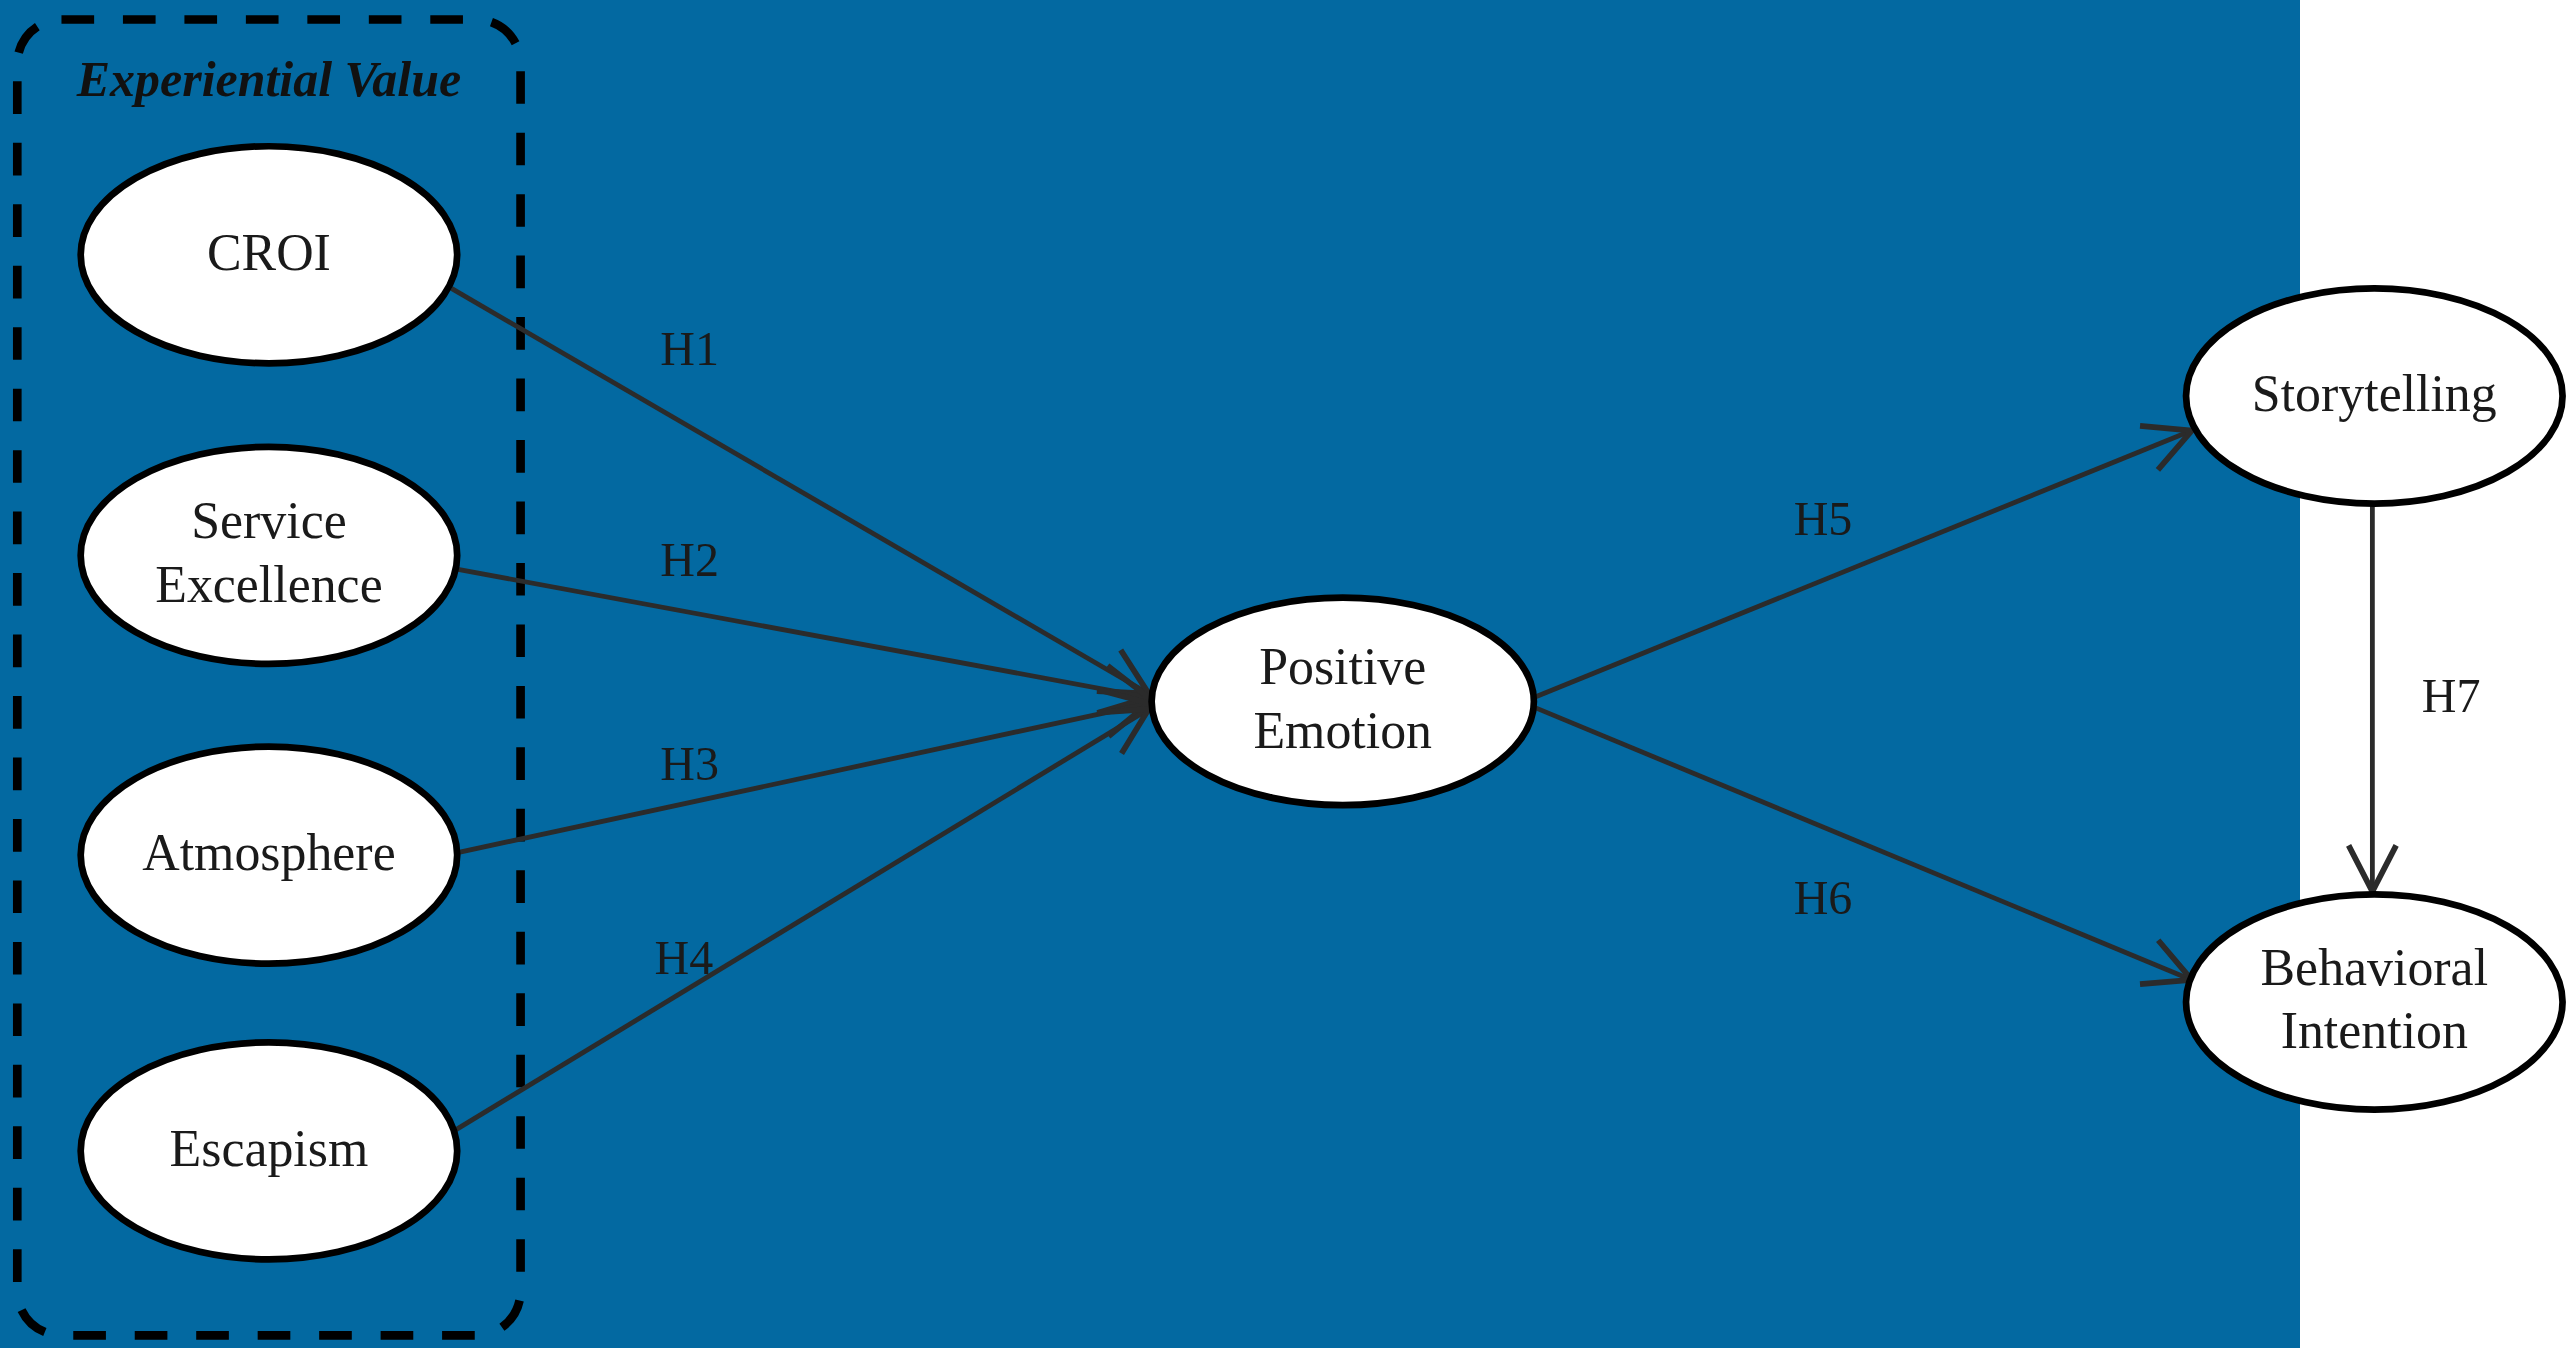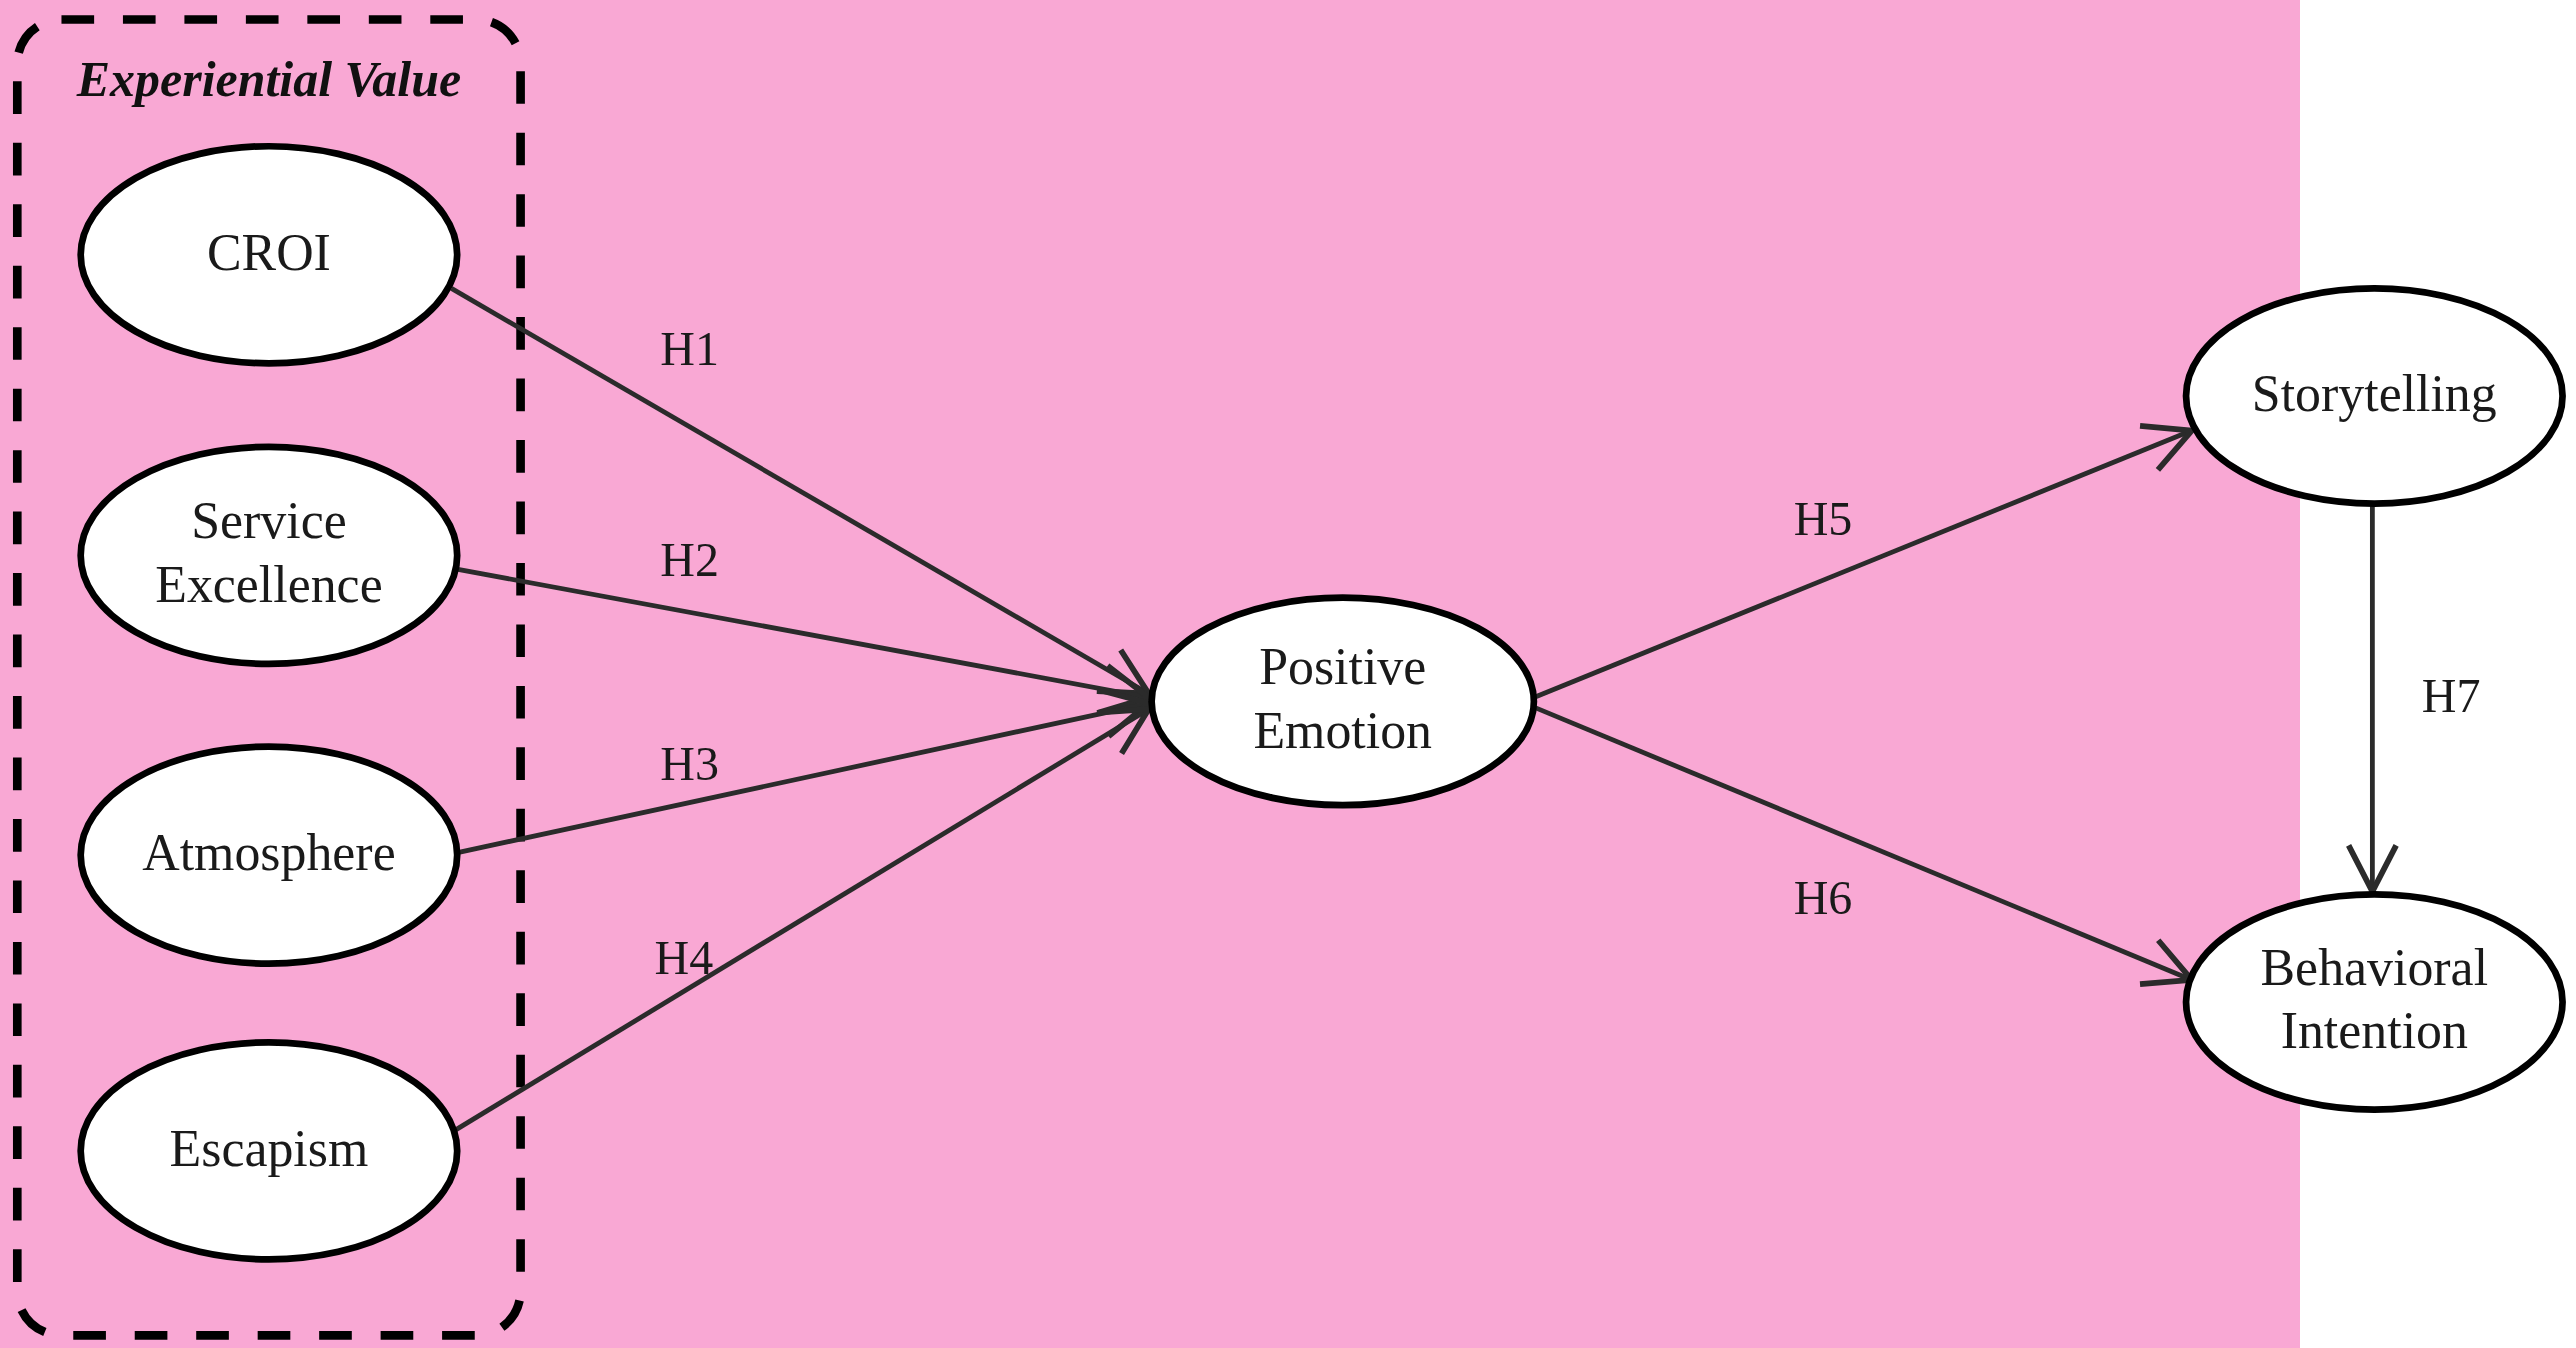--- a/index.html
+++ b/index.html
@@ -10,21 +10,21 @@
   body {
     width: 2576px;
     height: 1349px;
     overflow: hidden;
     font-family: "Liberation Serif", "DejaVu Serif", serif;
   }
   #diagram-root {
     position: relative;
     width: 2300px;
     height: 1349px;
-    background: #f9a8d4;
+    background: #0369a1;
   }
   svg#model-svg {
     display: block;
     width: 2576px;
     height: 1349px;
   }
   .node-ellipse {
     fill: #ffffff;
     stroke: #000000;
     stroke-width: 7;

